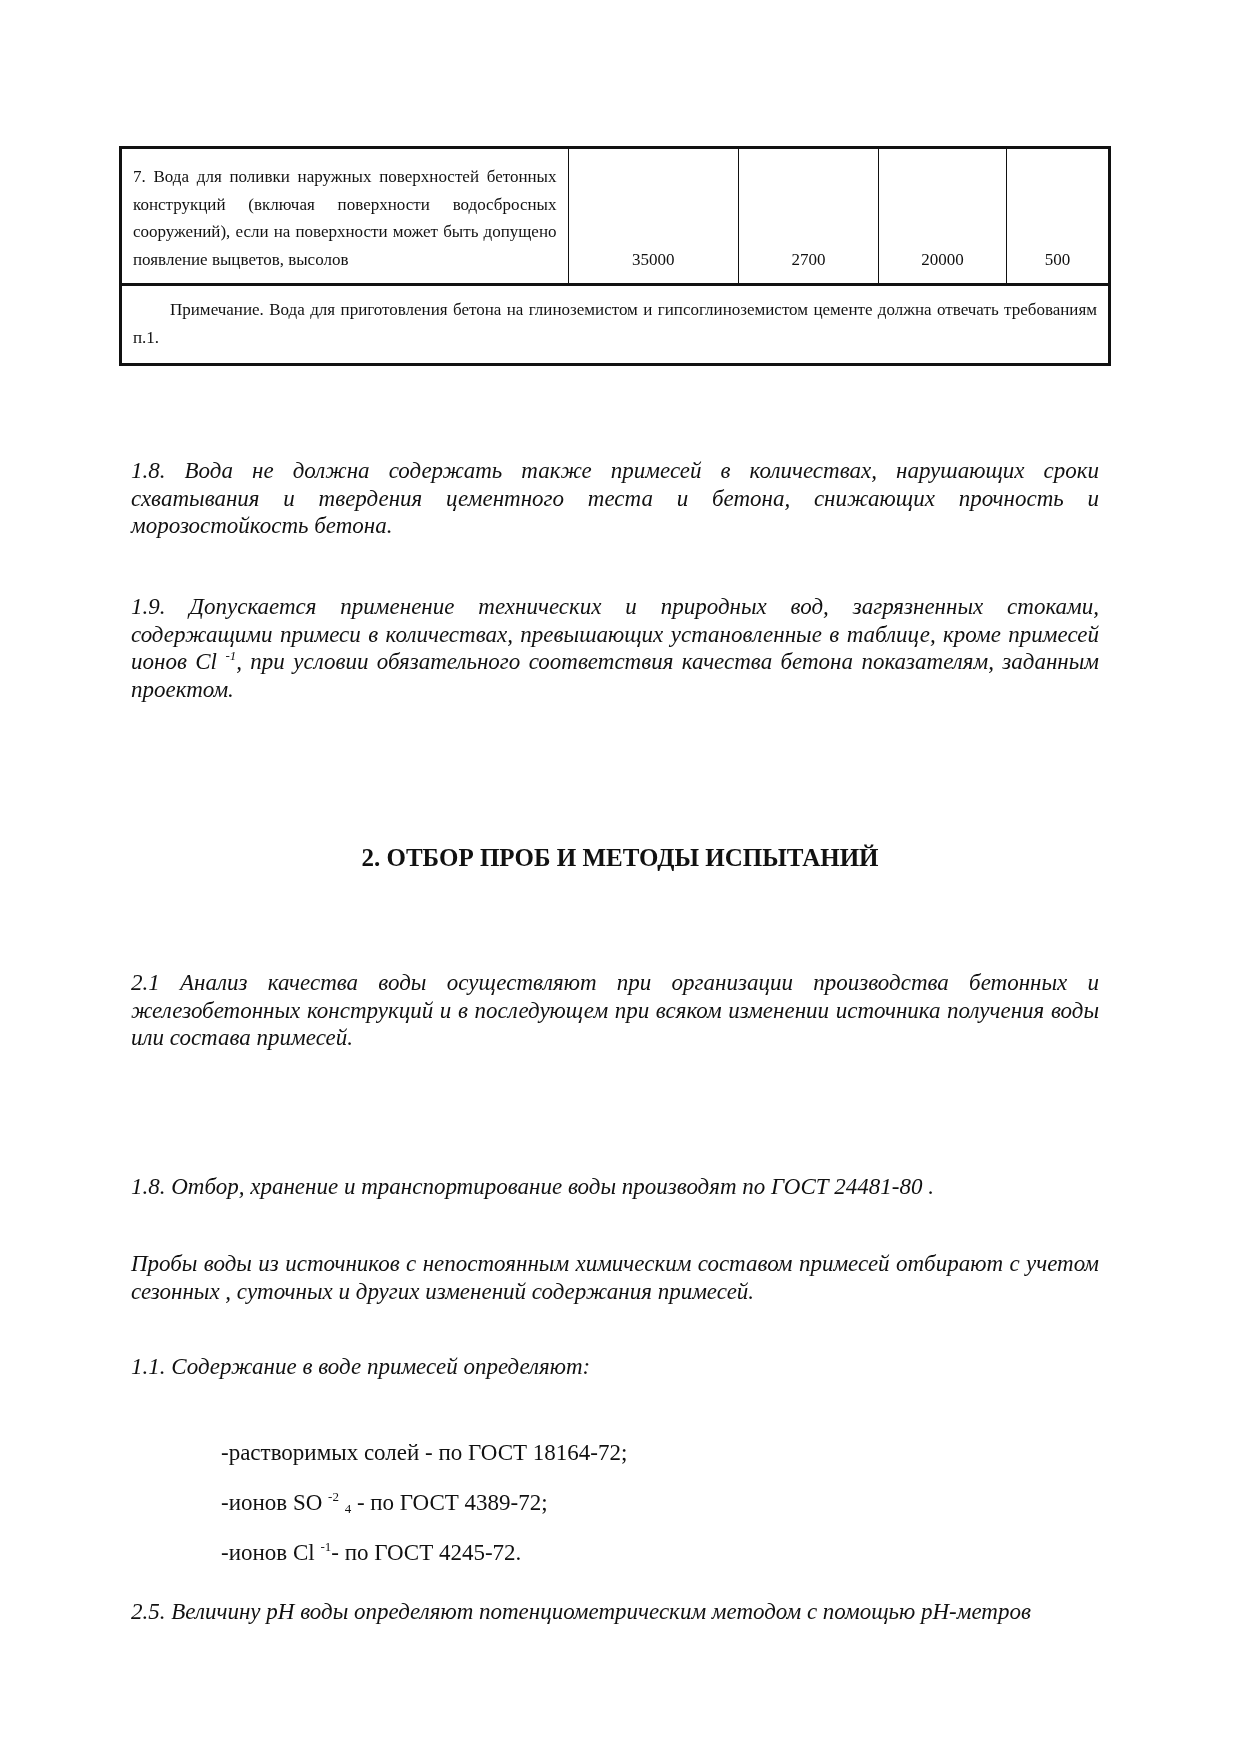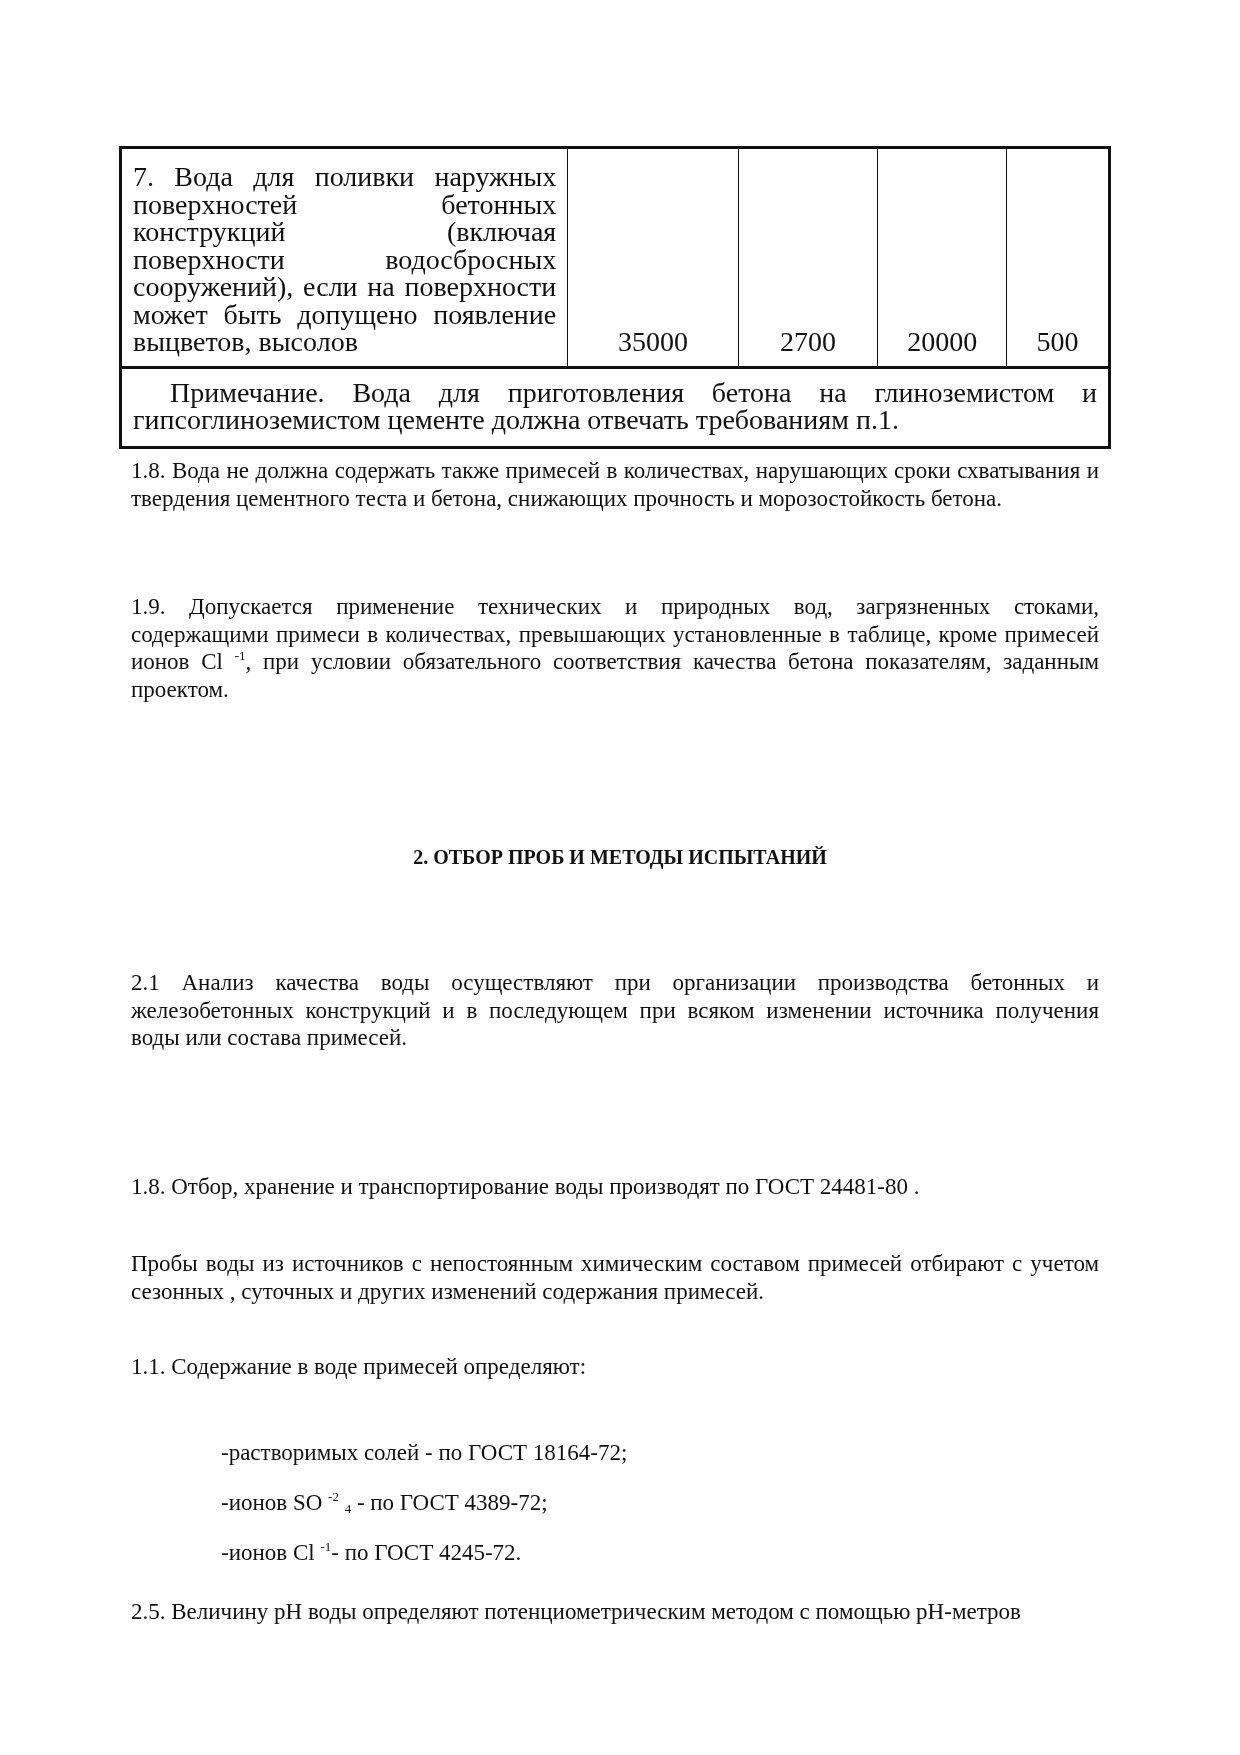--- a/index.html
+++ b/index.html
@@ -8,43 +8,44 @@
       font-family: "Liberation Serif", "DejaVu Serif", serif;
       color: #111111;
       font-size: 23px;
       line-height: 27.5px;
     }
     .page { position: absolute; left: 0; top: 0; width: 1240px; height: 1755px; }
     table.norms {
       position: absolute; left: 119px; top: 146px; width: 992px;
       border-collapse: collapse;
       border: 3px solid #111;
-      font-size: 28px; line-height: 27.5px;
+      font-size: 17px; line-height: 27.5px;
     }
     table.norms td {
       border: 1.5px solid #111;
       vertical-align: bottom;
       padding: 0;
     }
     td.desc { width: 437px; text-align: justify; padding: 14px 11px 10px 11px !important; }
     td.num { text-align: center; padding-bottom: 10px !important; }
     td.c1 { width: 175px; }
     td.c2 { width: 143px; }
     td.c3 { width: 131px; }
     td.c4 { width: 104px; }
     tr.note-row td { border-top: 3px solid #111; text-align: justify; padding: 10px 11px 12px 11px !important; }
     .note-text { text-indent: 37px; }
     .para {
       position: absolute; left: 131px; width: 968px;
       text-align: justify;
+      font-style: italic;
     }
     .para.nojust { text-align: left; }
     .heading {
       position: absolute; left: 0; width: 1240px; top: 844px;
-      text-align: center; font-weight: bold; font-size: 20px;
+      text-align: center; font-weight: bold; font-size: 25px;
     }
     .item { position: absolute; left: 221px; margin-top: 36px; }
     sup, sub { font-size: 13px; line-height: 0; }
     sup { vertical-align: 9px; }
     sub { vertical-align: -3px; }
   </style>
 </head>
 <body>
 
 <div class="page">

